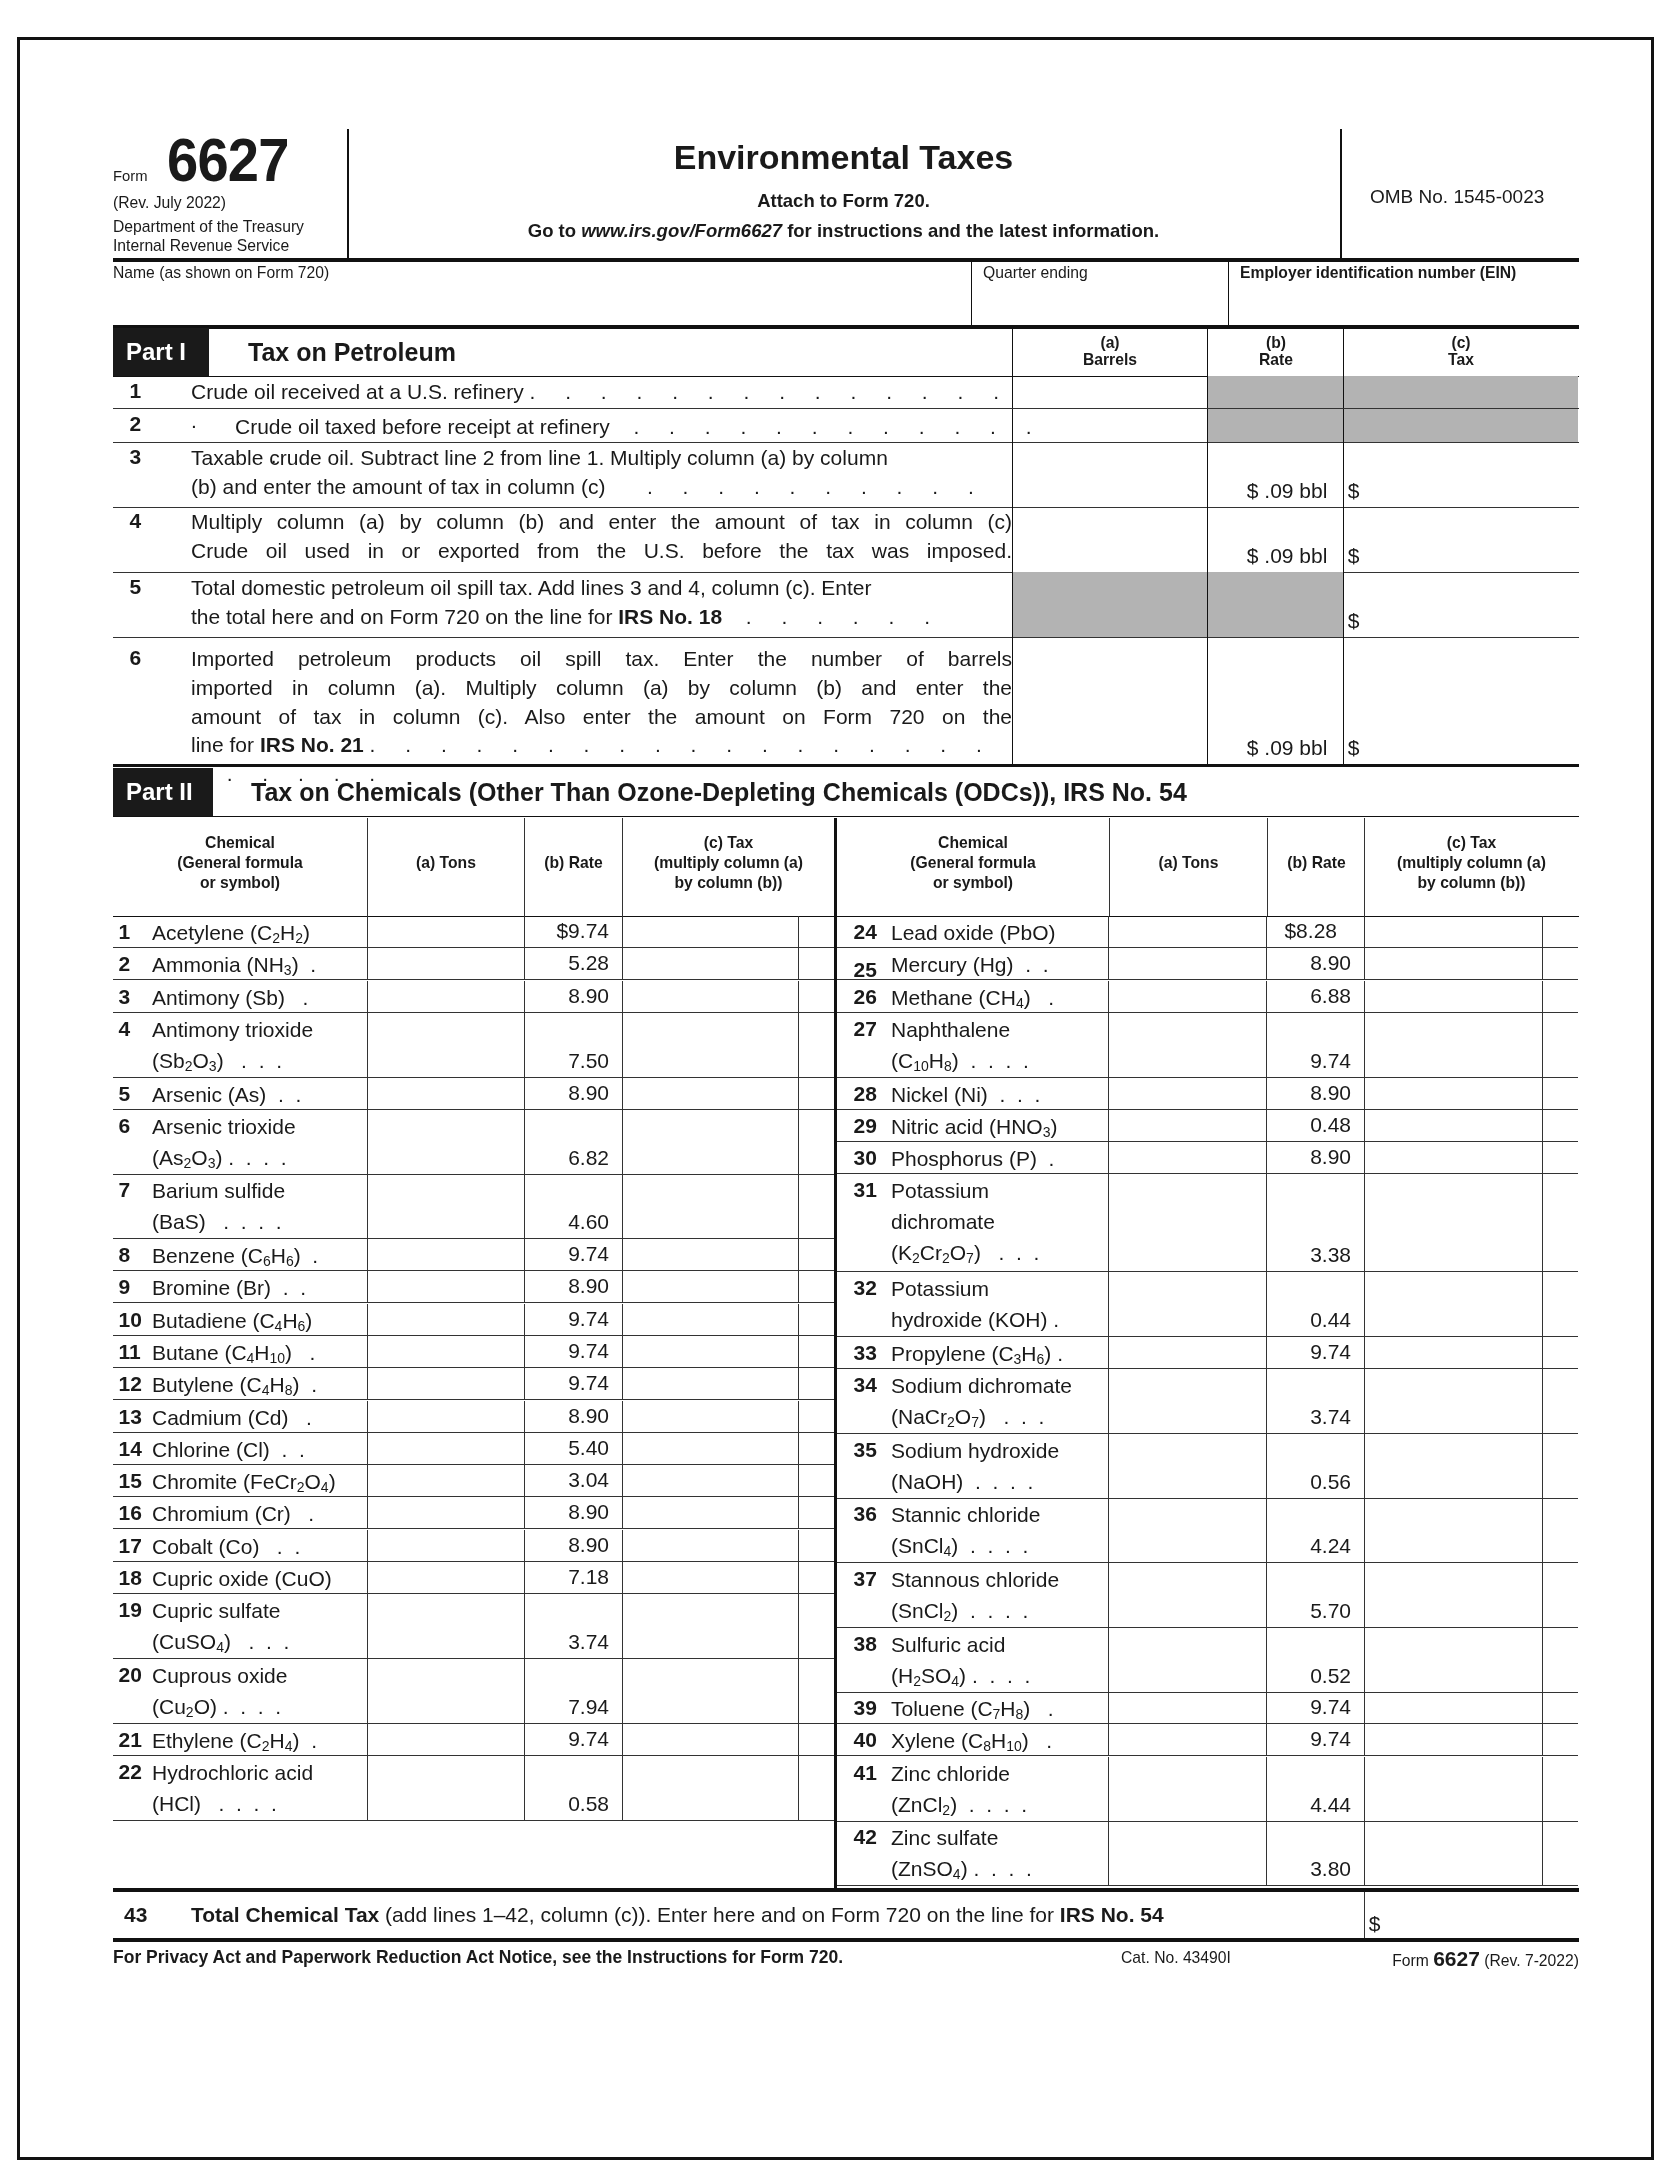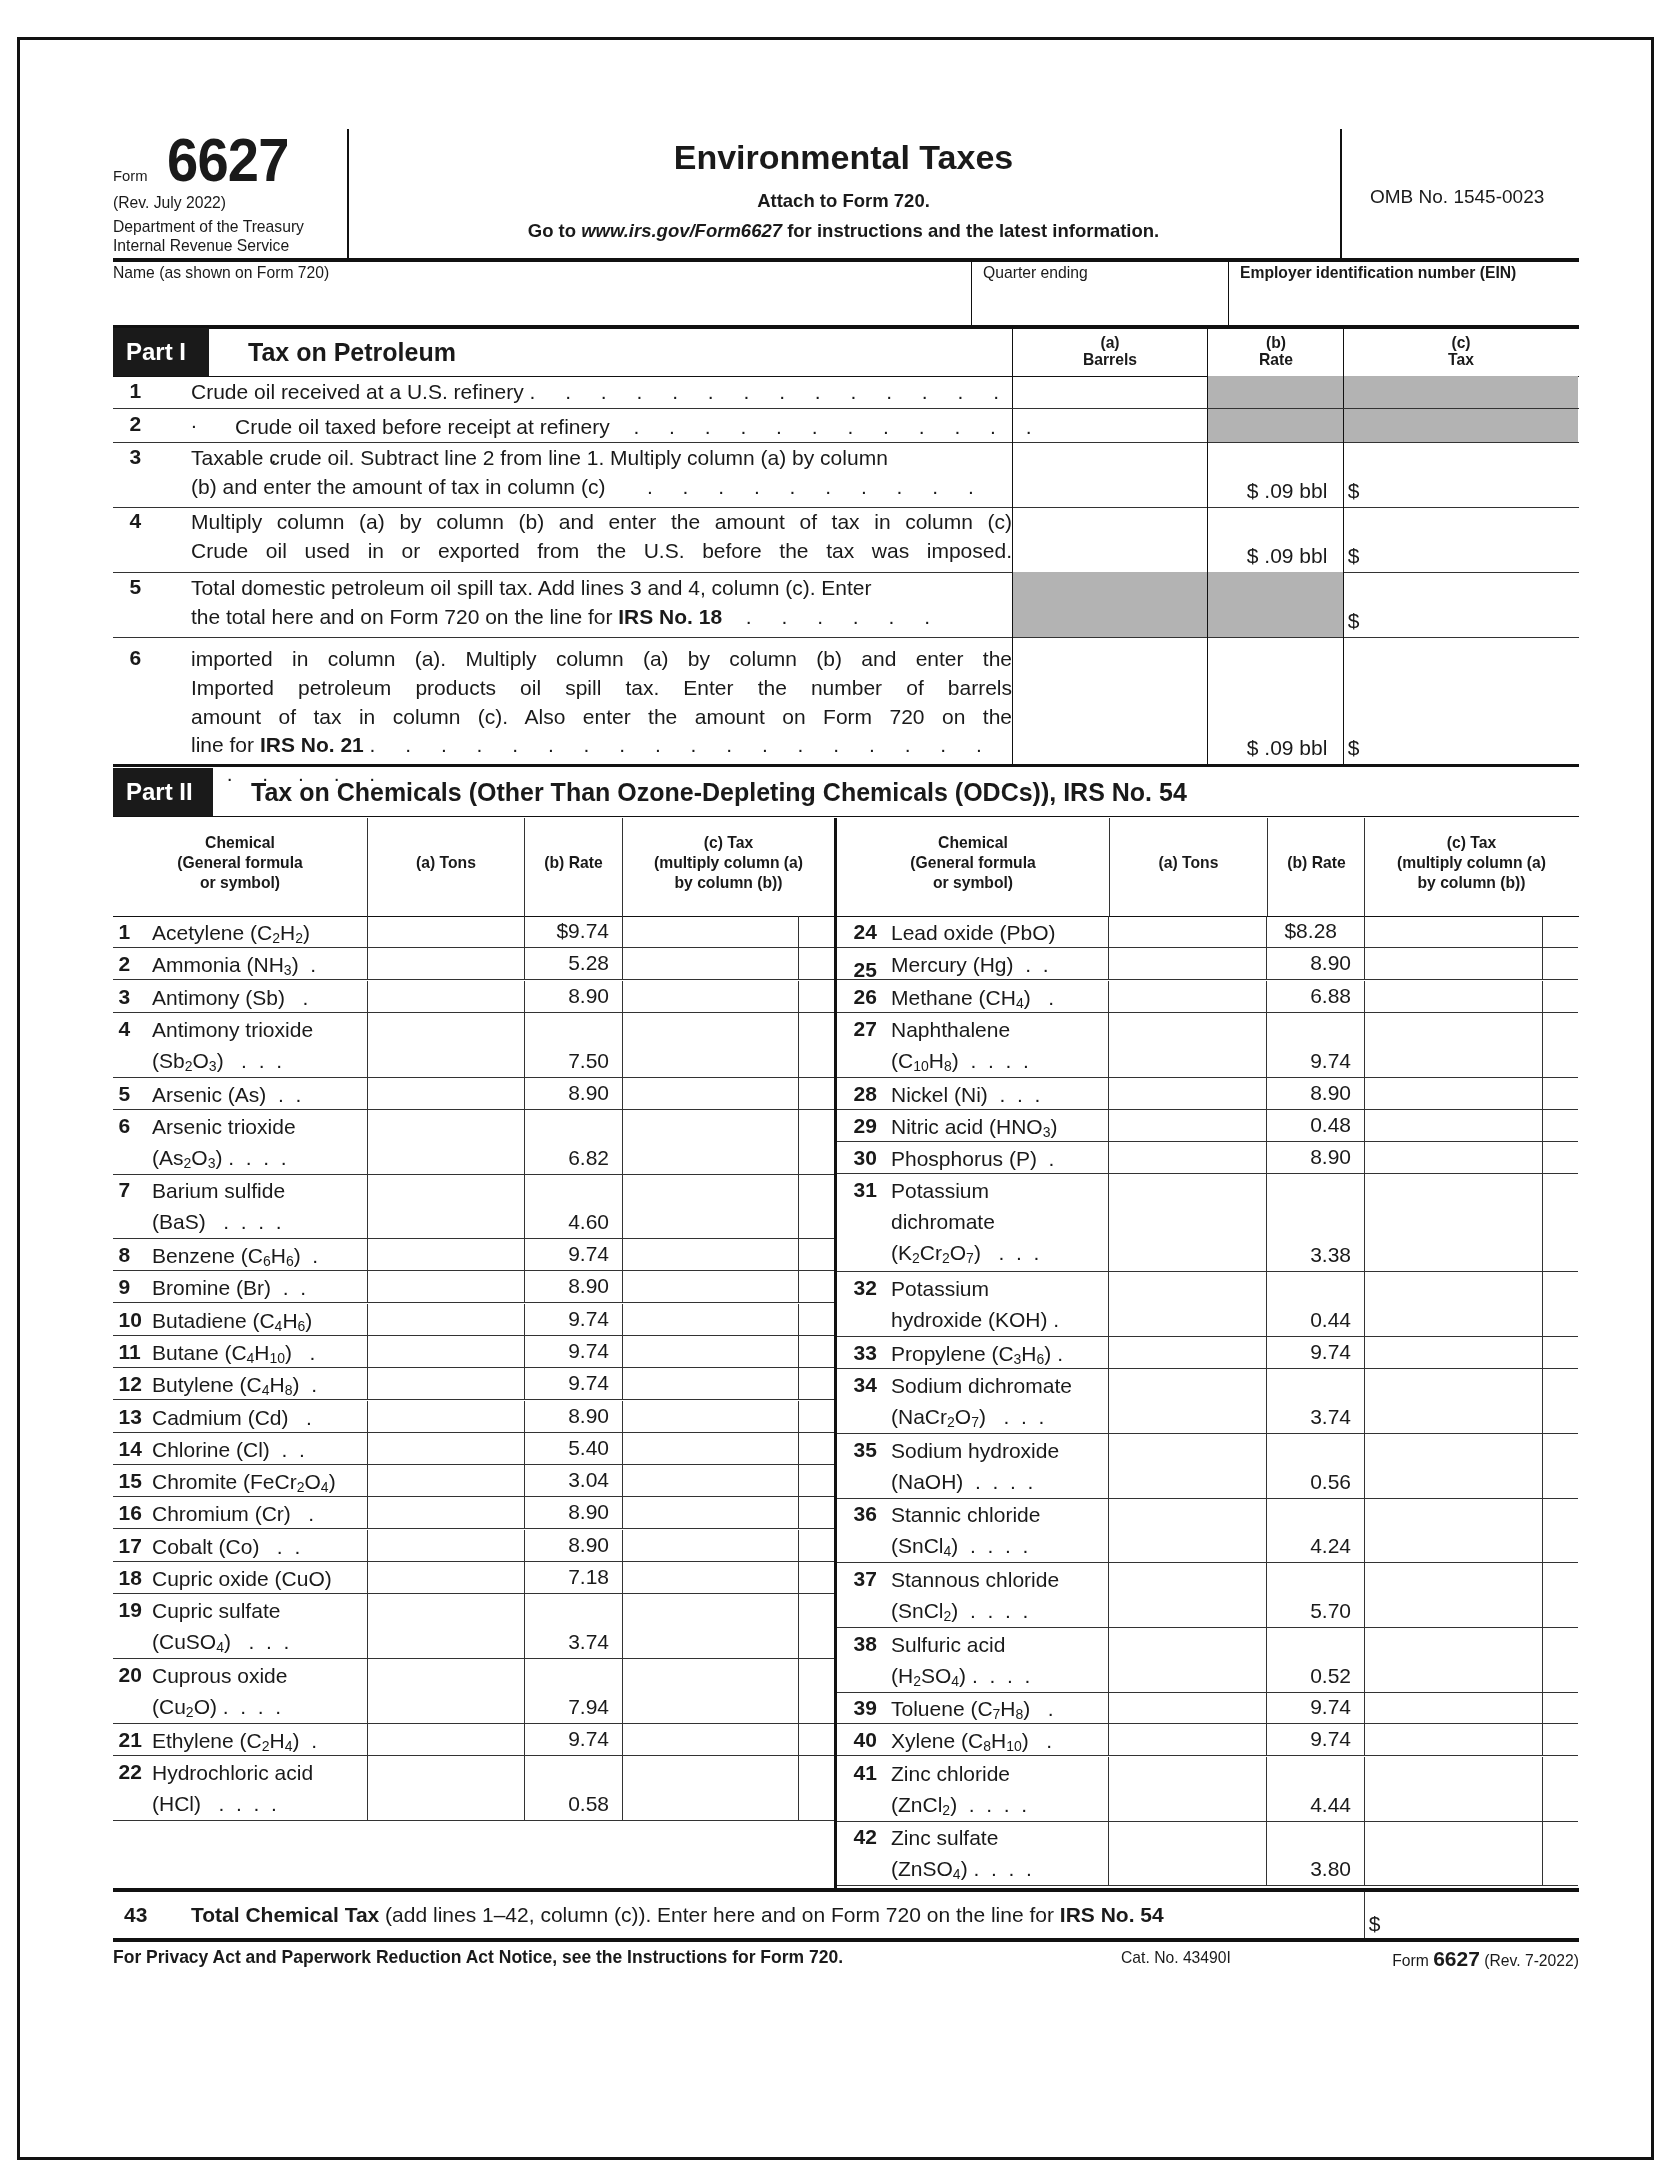--- a/index.html
+++ b/index.html
@@ -164,22 +164,22 @@
     <div class="cell shade" style="left:899px;width:195px;"></div>
     <div class="cell shade" style="left:1094px;width:137px;"></div>
     <div class="cell" style="left:1230px;width:235px;">
         <span class="dollar">$</span>
       </div>
   </div>
 
   <div class="p1row" style="top:508px;height:127px;border-bottom:3.7px solid #111;">
     <span class="lnum" style="top:9.2px;">6</span>
     <div class="ldesc just" style="top:7.4px;">
+      <div>Imported petroleum products oil spill tax. Enter the number of barrels</div>
       <div>imported in column (a). Multiply column (a) by column (b) and enter the</div>
-      <div>Imported petroleum products oil spill tax. Enter the number of barrels</div>
       <div>amount of tax in column (c). Also enter the amount on Form 720 on the</div>
     </div>
     <div class="ldesc" style="top:93px;"><span>line for </span><b>IRS No. 21</b> <span class="dots">. . . . . . . . . . . . . . . . . . . . . . . .</span></div>
     <div class="cell" style="left:899px;width:195px;"></div>
     <div class="cell" style="left:1094px;width:137px;">
         <span class="rate">$ .09 bbl</span>
       </div>
     <div class="cell" style="left:1230px;width:235px;">
         <span class="dollar">$</span>
       </div>

